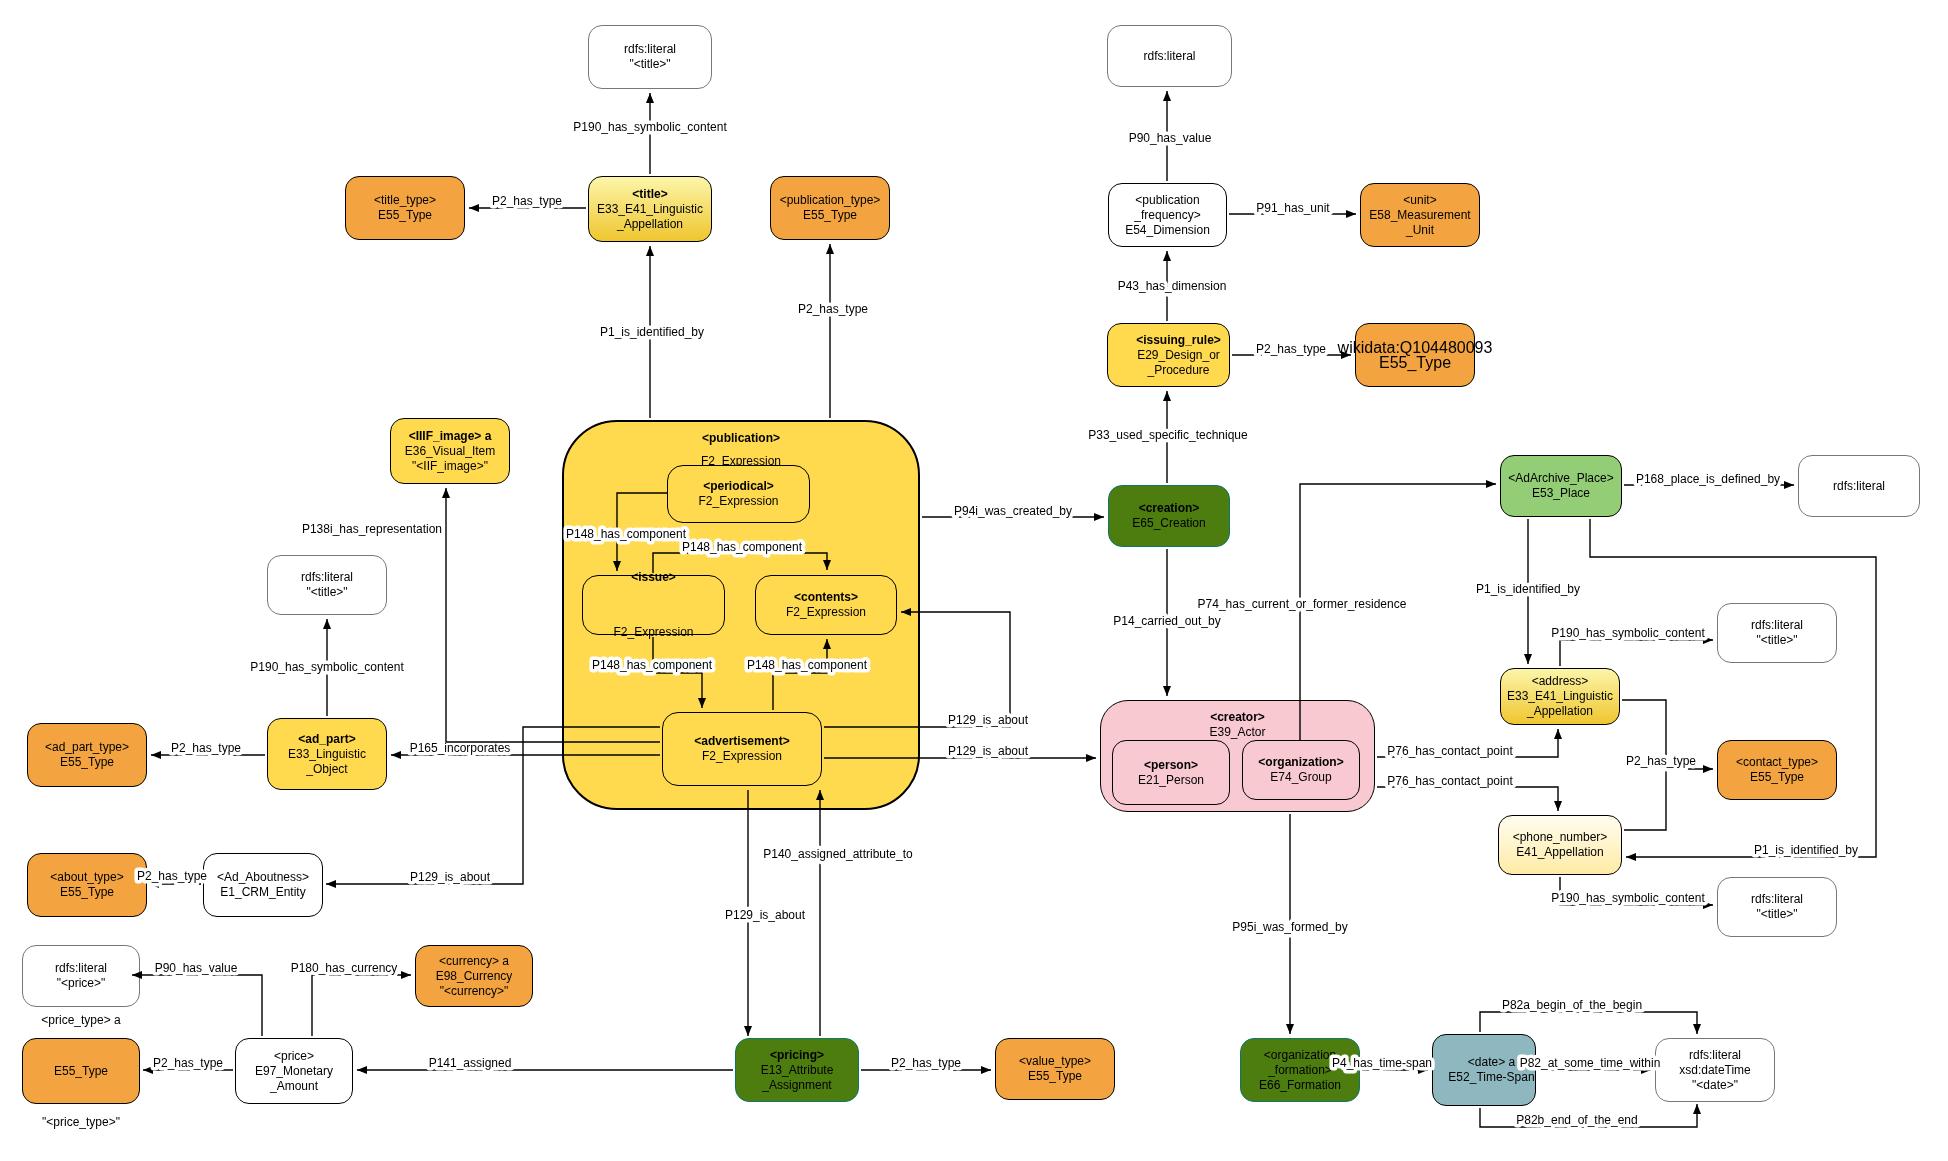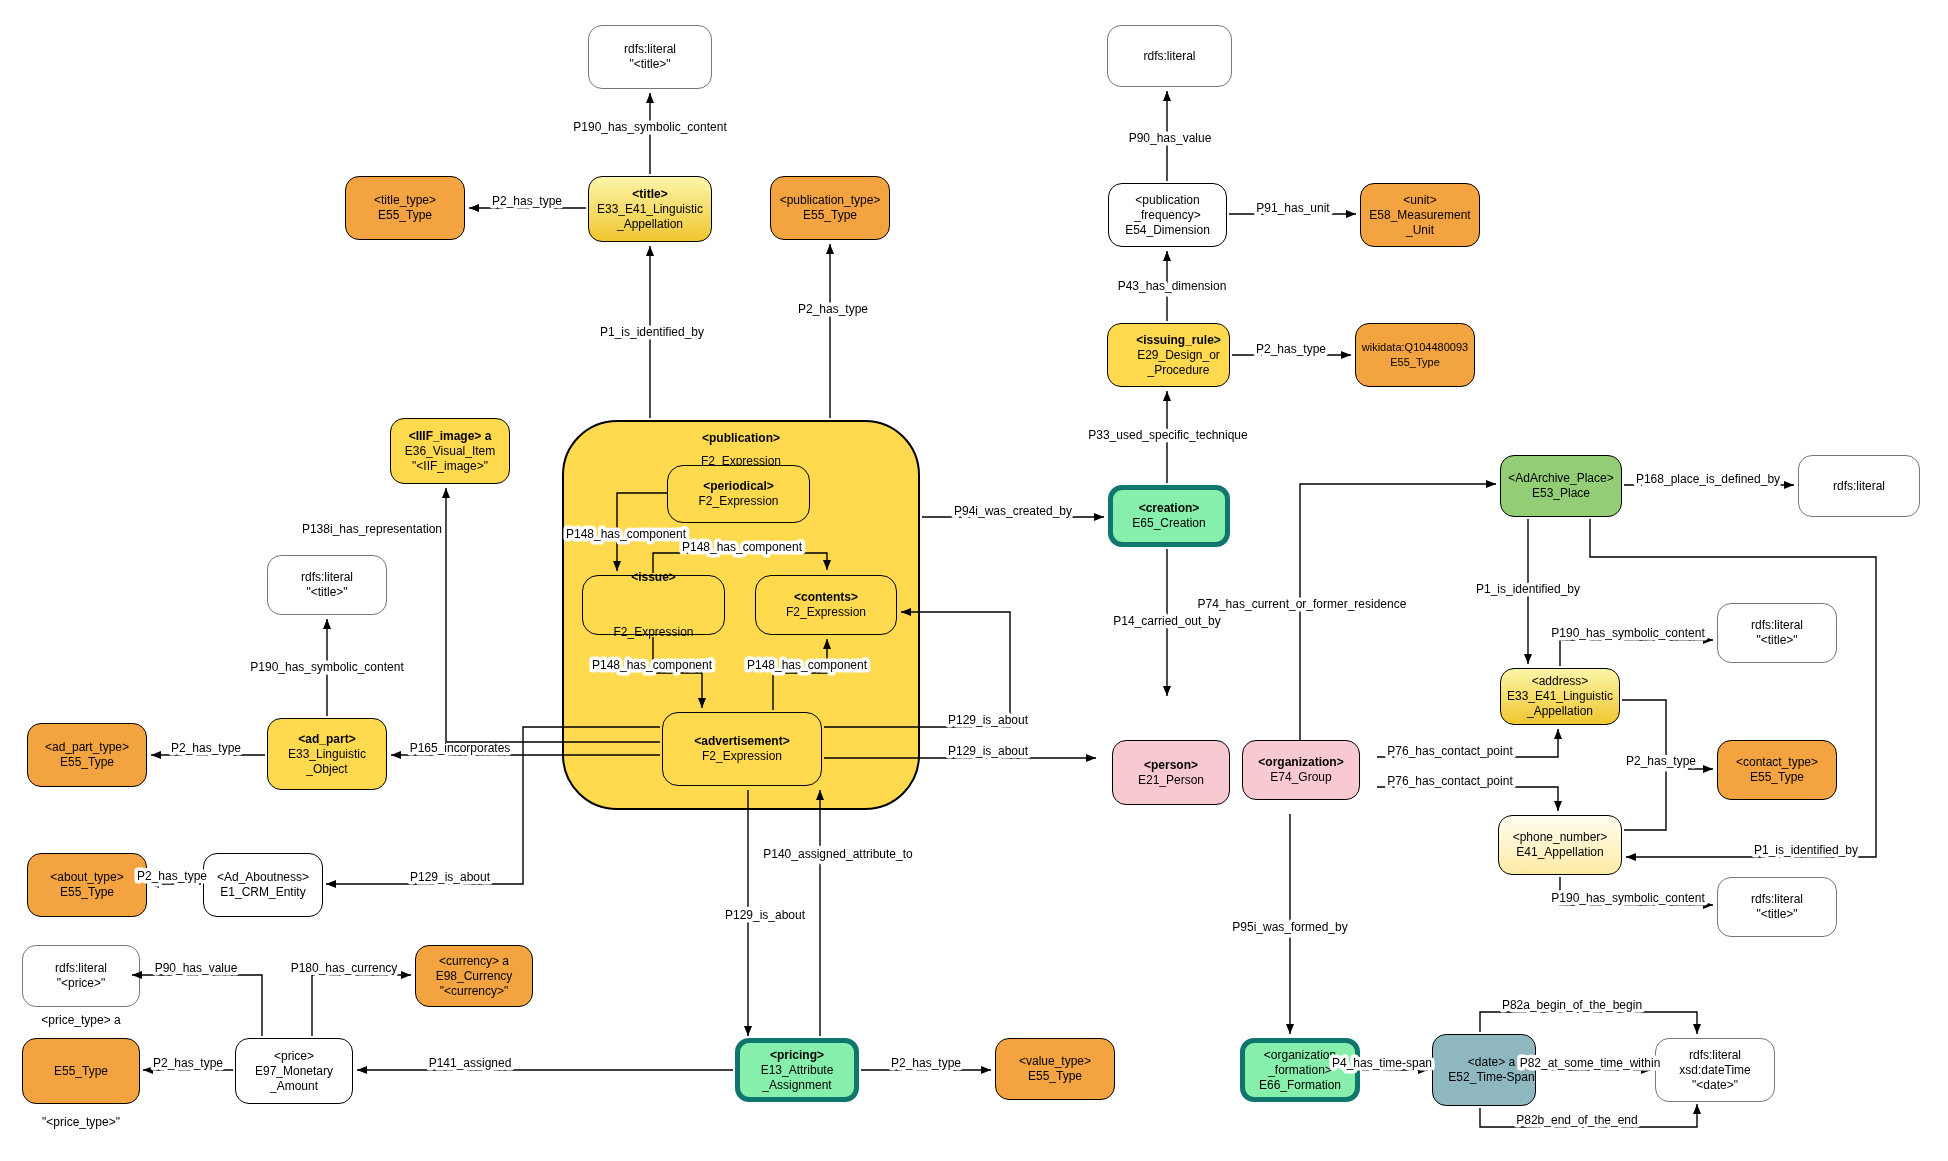--- a/index.html
+++ b/index.html
@@ -13,21 +13,21 @@
   .textTop{justify-content:flex-start;padding-top:9px;}
   .literal{background:#ffffff;border:1px solid #777;}
   .whiteEntity{background:#ffffff;border:1px solid #000;}
   .orange{background:#F3A440;border:1px solid #000;}
   .yellowFlat{background:#FFD94E;border:1px solid #000;}
   .yellowContainer{background:#FFD94E;border:2px solid #000;}
   .yellowInner{background:#FFD94E;border:1px solid #000;}
   .yellowGrad{background:linear-gradient(#FCF5A9,#EFC62F);border:1px solid #000;}
   .paleYellow{background:linear-gradient(#FFFDF0,#FFEBA6);border:1px solid #000;}
   .green{background:#93CE76;border:1px solid #000;}
-  .blue{background:#86efac;border:5px solid #0f766e;}
+  .blue{background:#4d7c0f;border:1px solid #0f766e;}
   .teal{background:#8FB7BF;border:1px solid #000;padding-left:15px;}
   .pink{background:#F9C9D2;border:1px solid #000;}
   .pinkInner{background:#F9C9D2;border:1px solid #000;}
   #edges{position:absolute;left:0;top:0;pointer-events:none;}
   #edges polyline{fill:none;stroke:#000;stroke-width:1.4;}
   #edges text{font-family:"Liberation Sans","DejaVu Sans",sans-serif;font-size:12px;
               fill:#000;paint-order:stroke;stroke:#ffffff;stroke-width:7px;
               stroke-linejoin:round;text-anchor:middle;dominant-baseline:middle;}
 </style>
 </head>
@@ -62,21 +62,21 @@
     <div class="node orange" style="left: 1360px; top: 183px; width: 120px; height: 64px; border-radius: 14px;">
       <span>&lt;unit&gt;</span>
       <span>E58_Measurement</span>
       <span>_Unit</span>
     </div>
     <div class="node yellowFlat bold1" style="left: 1107px; top: 323px; width: 123px; height: 64px; border-radius: 14px; padding-left: 20px;">
       <span>&lt;issuing_rule&gt;</span>
       <span>E29_Design_or</span>
       <span>_Procedure</span>
     </div>
-    <div class="node orange" style="left: 1355px; top: 323px; width: 120px; height: 64px; border-radius: 14px; font-size: 11px;">
+    <div class="node orange" style="left: 1355px; top: 323px; width: 120px; height: 64px; border-radius: 14px; font-size: 16px;">
       <span>wikidata:Q104480093</span>
       <span>E55_Type</span>
     </div>
     <div class="node blue bold1" style="left: 1108px; top: 485px; width: 122px; height: 62px; border-radius: 14px;">
       <span>&lt;creation&gt;</span>
       <span>E65_Creation</span>
     </div>
     <div class="node yellowContainer textTop bold1" style="left: 562px; top: 420px; width: 358px; height: 390px; border-radius: 55px; gap: 8px;">
       <span>&lt;publication&gt;</span>
       <span>F2_Expression</span>
@@ -135,20 +135,24 @@
       <span>&lt;contact_type&gt;</span>
       <span>E55_Type</span>
     </div>
     <div class="node paleYellow" style="left: 1498px; top: 815px; width: 124px; height: 60px; border-radius: 14px;">
       <span>&lt;phone_number&gt;</span>
       <span>E41_Appellation</span>
     </div>
     <div class="node literal" style="left: 1717px; top: 877px; width: 120px; height: 60px; border-radius: 14px;">
       <span>rdfs:literal</span>
       <span>"&lt;title&gt;"</span>
+    </div>
+    <div class="node pink textTop bold1" style="left: 1100px; top: 700px; width: 275px; height: 112px; border-radius: 28px;">
+      <span>&lt;creator&gt;</span>
+      <span>E39_Actor</span>
     </div>
     <div class="node pinkInner bold1" style="left: 1112px; top: 740px; width: 118px; height: 65px; border-radius: 14px;">
       <span>&lt;person&gt;</span>
       <span>E21_Person</span>
     </div>
     <div class="node pinkInner bold1" style="left: 1242px; top: 740px; width: 118px; height: 60px; border-radius: 14px;">
       <span>&lt;organization&gt;</span>
       <span>E74_Group</span>
     </div>
     <div class="node whiteEntity" style="left: 203px; top: 853px; width: 120px; height: 64px; border-radius: 14px;">

